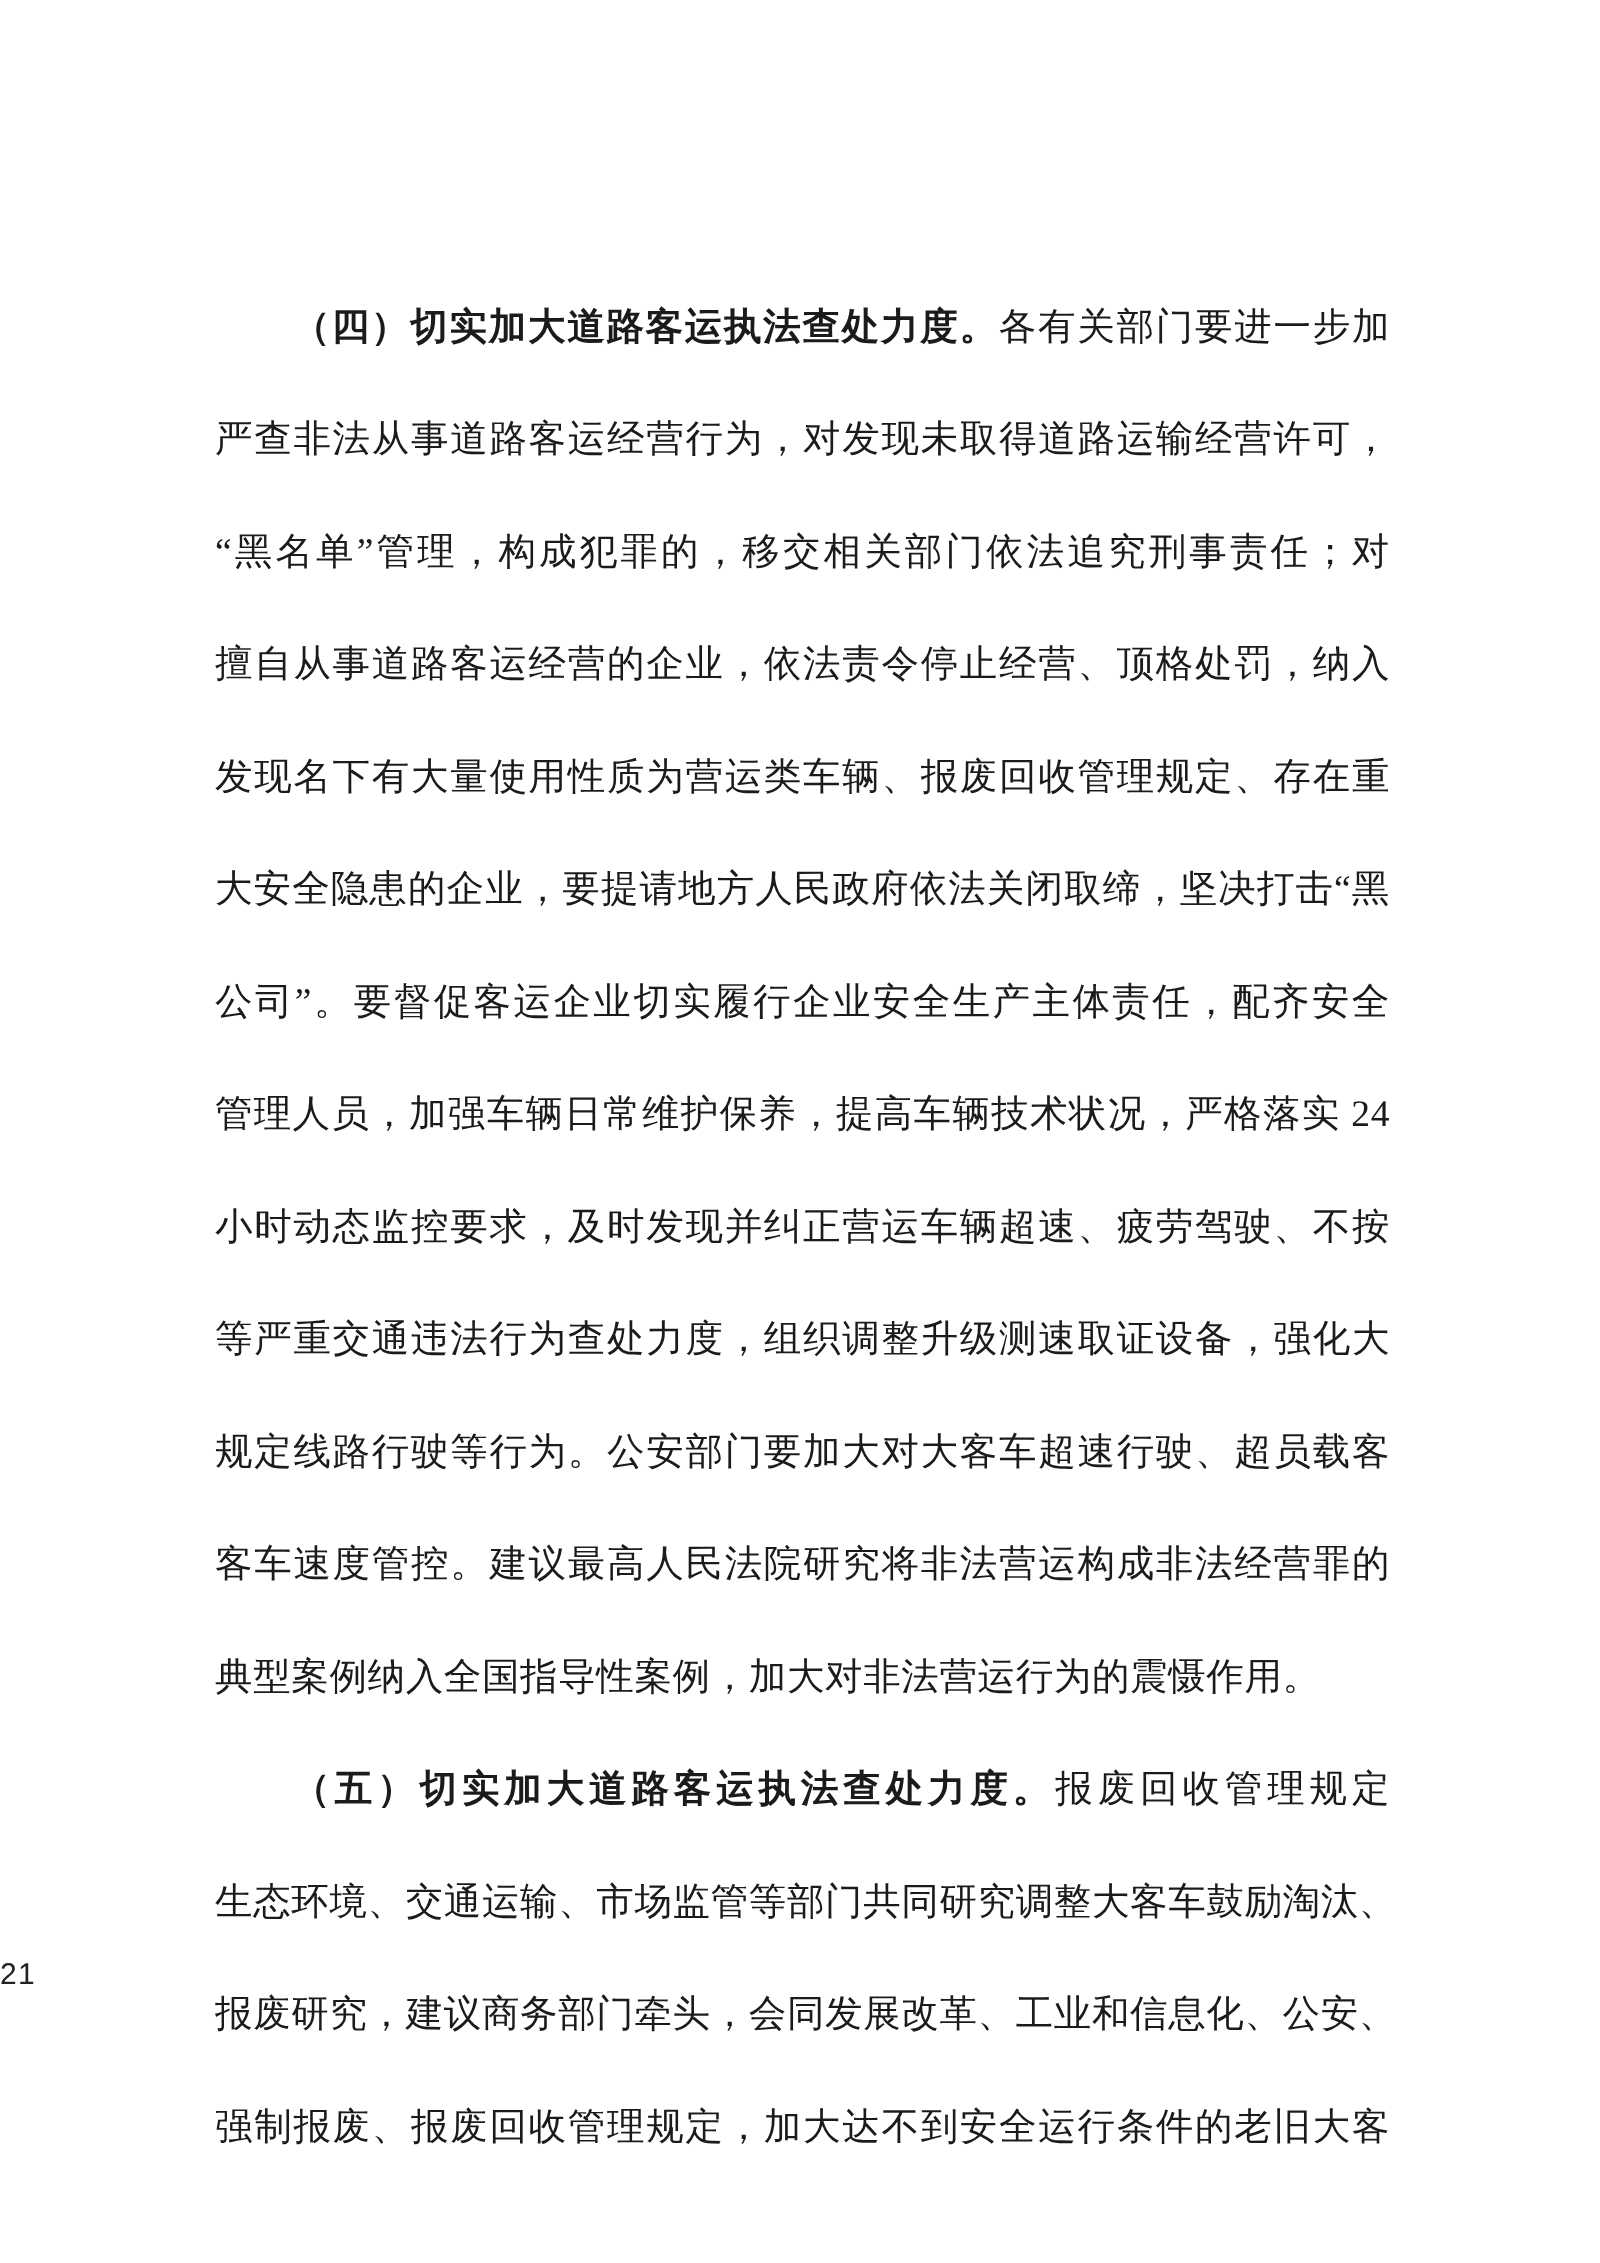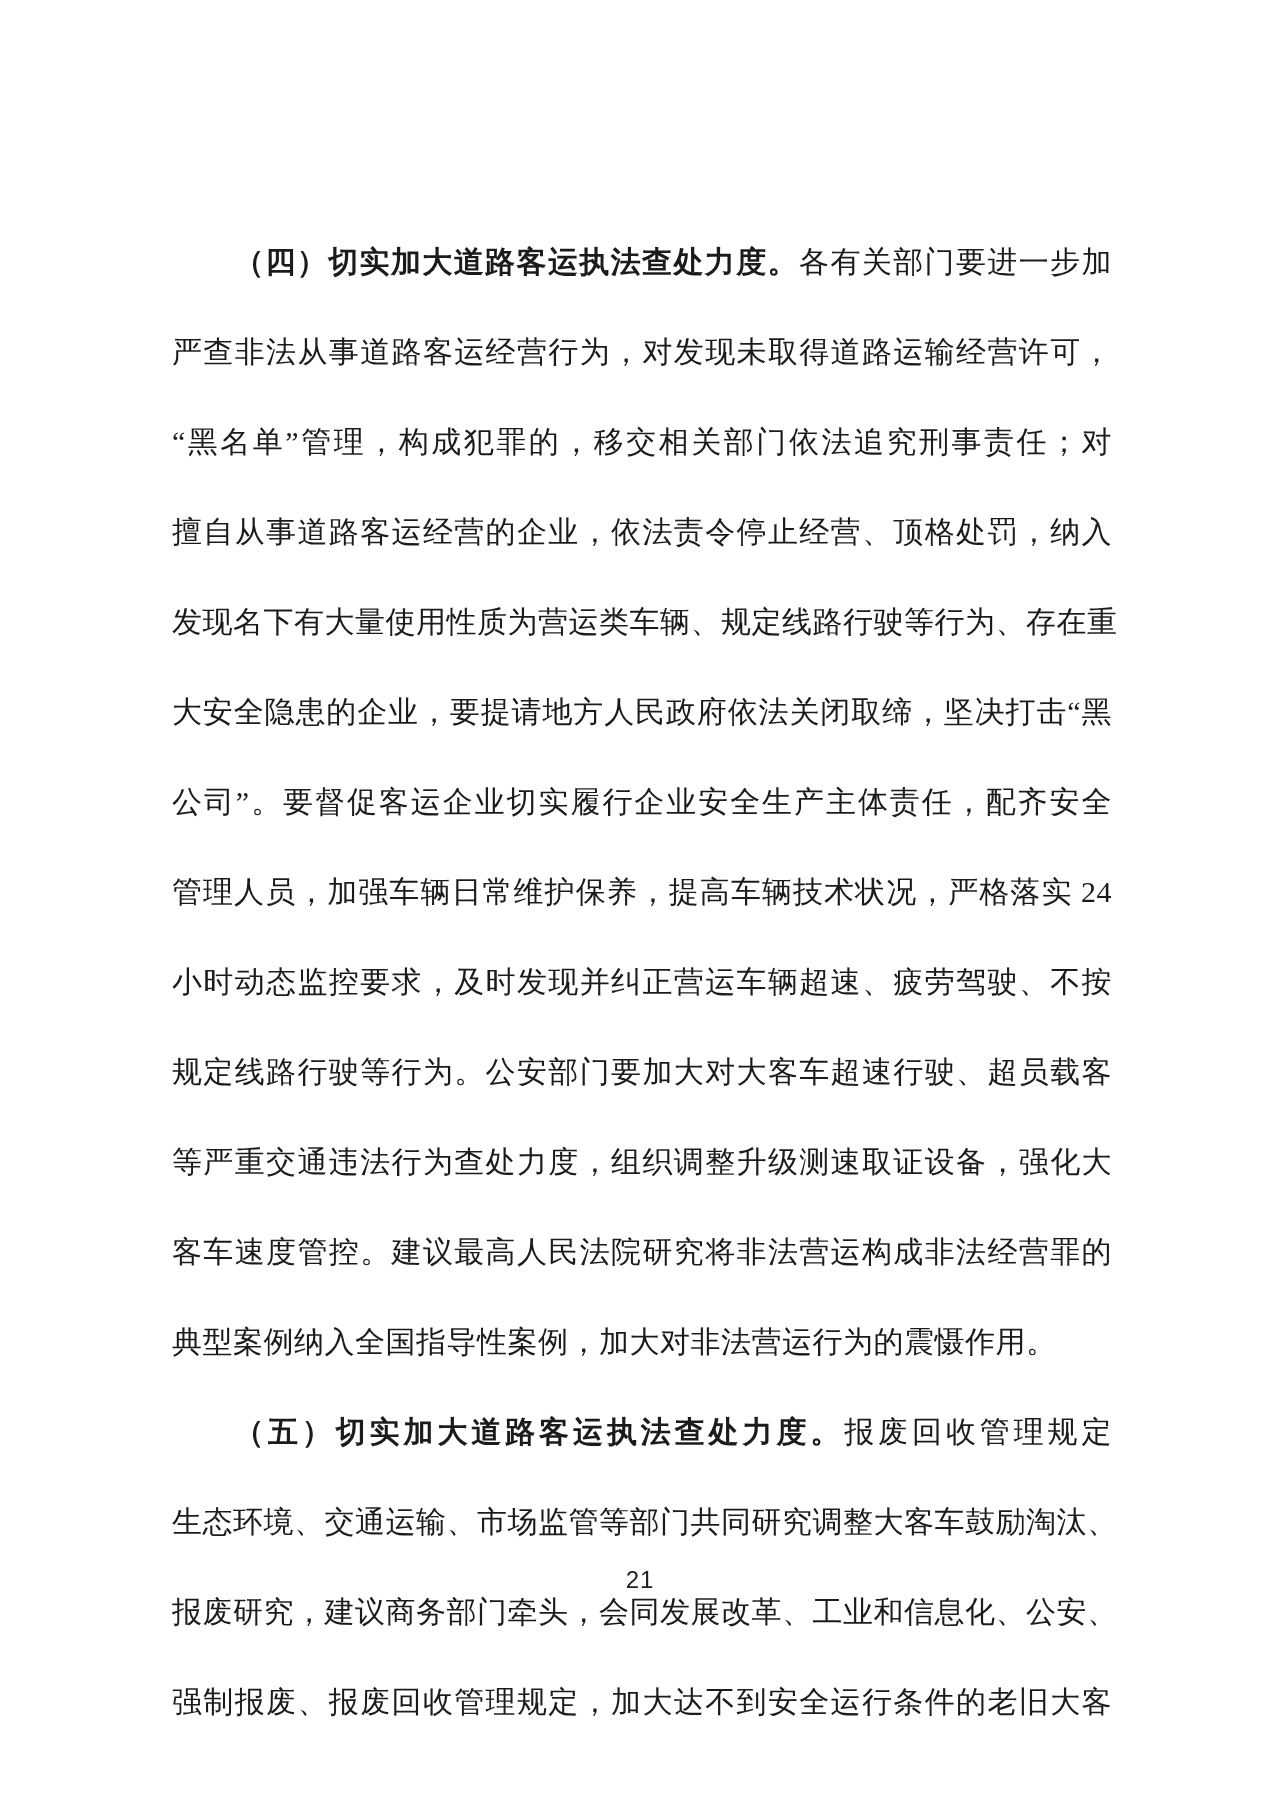--- a/index.html
+++ b/index.html
@@ -43,45 +43,44 @@
     text-align-last: left;
   }
   .head {
     font-weight: 700;
   }
   .footer {
     position: absolute;
     left: 0;
     top: 1566px;
     width: 100%;
-    text-align: center;
   }
   .page-number {
     font-family: "Liberation Sans", sans-serif;
     font-size: 24px;
     color: #222222;
     letter-spacing: 1px;
   }
 </style>
 </head>
 <body>
 
 <div class="page">
   <main class="text-body">
     <p class="line indent"><span class="head">（四）切实加大道路客运执法查处力度。</span><span>各有关部门要进一步加</span></p>
     <p class="line">严查非法从事道路客运经营行为，对发现未取得道路运输经营许可，</p>
     <p class="line">“黑名单”管理，构成犯罪的，移交相关部门依法追究刑事责任；对</p>
     <p class="line">擅自从事道路客运经营的企业，依法责令停止经营、顶格处罚，纳入</p>
-    <p class="line">发现名下有大量使用性质为营运类车辆、规定线路行驶等行为、存在重</p>
+    <p class="line">发现名下有大量使用性质为营运类车辆、报废回收管理规定、存在重</p>
     <p class="line">大安全隐患的企业，要提请地方人民政府依法关闭取缔，坚决打击“黑</p>
     <p class="line">公司”。要督促客运企业切实履行企业安全生产主体责任，配齐安全</p>
     <p class="line">管理人员，加强车辆日常维护保养，提高车辆技术状况，严格落实 24</p>
     <p class="line">小时动态监控要求，及时发现并纠正营运车辆超速、疲劳驾驶、不按</p>
+    <p class="line">等严重交通违法行为查处力度，组织调整升级测速取证设备，强化大</p>
     <p class="line">规定线路行驶等行为。公安部门要加大对大客车超速行驶、超员载客</p>
-    <p class="line">等严重交通违法行为查处力度，组织调整升级测速取证设备，强化大</p>
     <p class="line">客车速度管控。建议最高人民法院研究将非法营运构成非法经营罪的</p>
     <p class="line para-end">典型案例纳入全国指导性案例，加大对非法营运行为的震慑作用。</p>
     <p class="line indent"><span class="head">（五）切实加大道路客运执法查处力度。</span><span>报废回收管理规定</span></p>
     <p class="line">生态环境、交通运输、市场监管等部门共同研究调整大客车鼓励淘汰、</p>
     <p class="line">报废研究，建议商务部门牵头，会同发展改革、工业和信息化、公安、</p>
     <p class="line">强制报废、报废回收管理规定，加大达不到安全运行条件的老旧大客</p>
 
   </main>
   <footer class="footer">
     <span class="page-number">21</span>

